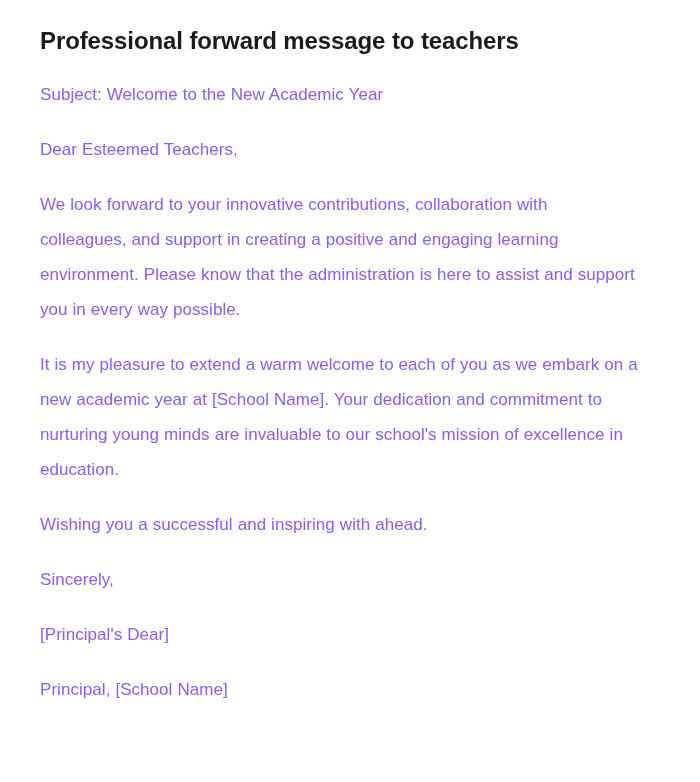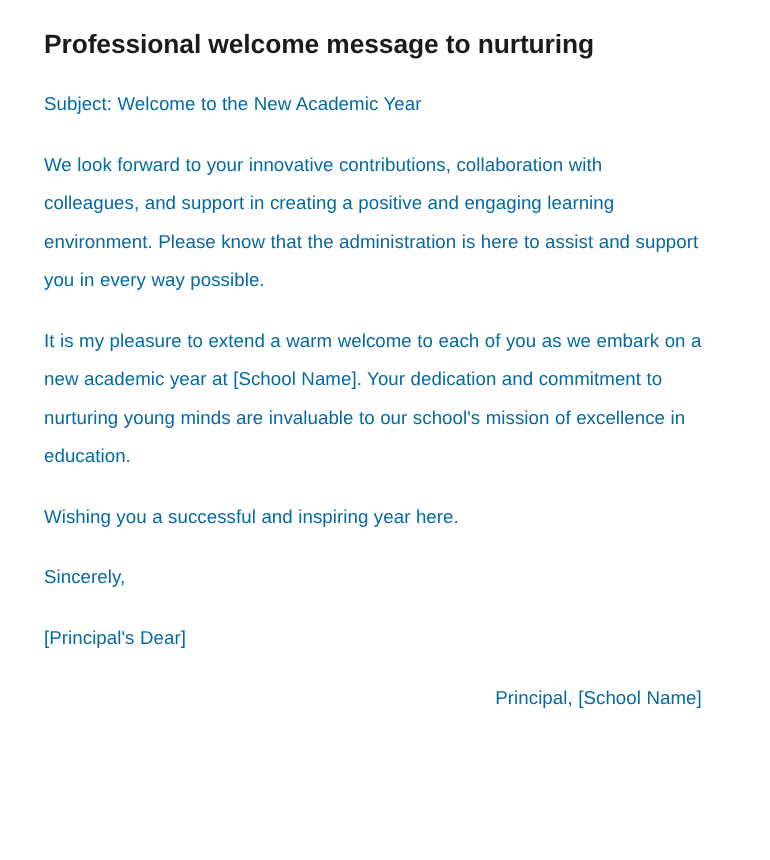--- a/index.html
+++ b/index.html
@@ -35,42 +35,42 @@
     line-height: 30px;
     margin: 0;
     padding-top: 26px;
   }
   .body-block {
     margin-top: 21px;
   }
   .para {
     font-size: 17px;
     line-height: 35px;
-    color: #0369a1;
+    color: #8b5cf6;
     margin: 0 0 20px 0;
     letter-spacing: 0.05px;
     word-spacing: 0.2px;
   }
   .para:last-child {
     margin-bottom: 0;
-    text-align: right;
   }
 </style>
 </head>
 <body>
 
 <div class="page">
   <article class="article">
 
-    <h1 class="article-title">Professional welcome message to nurturing</h1>
+    <h1 class="article-title">Professional forward message to teachers</h1>
 
     <div class="body-block">
       <p class="para">Subject: Welcome to the New Academic Year</p>
+      <p class="para">Dear Esteemed Teachers,</p>
       <p class="para">We look forward to your innovative contributions, collaboration with colleagues, and support in creating a positive and engaging learning environment. Please know that the administration is here to assist and support you in every way possible.</p>
       <p class="para">It is my pleasure to extend a warm welcome to each of you as we embark on a new academic year at [School Name]. Your dedication and commitment to nurturing young minds are invaluable to our school's mission of excellence in education.</p>
-      <p class="para">Wishing you a successful and inspiring year here.</p>
+      <p class="para">Wishing you a successful and inspiring with ahead.</p>
       <p class="para">Sincerely,</p>
       <p class="para">[Principal's Dear]</p>
       <p class="para">Principal, [School Name]</p>
     </div>
 
   </article>
 </div>
 
 </body></html>

